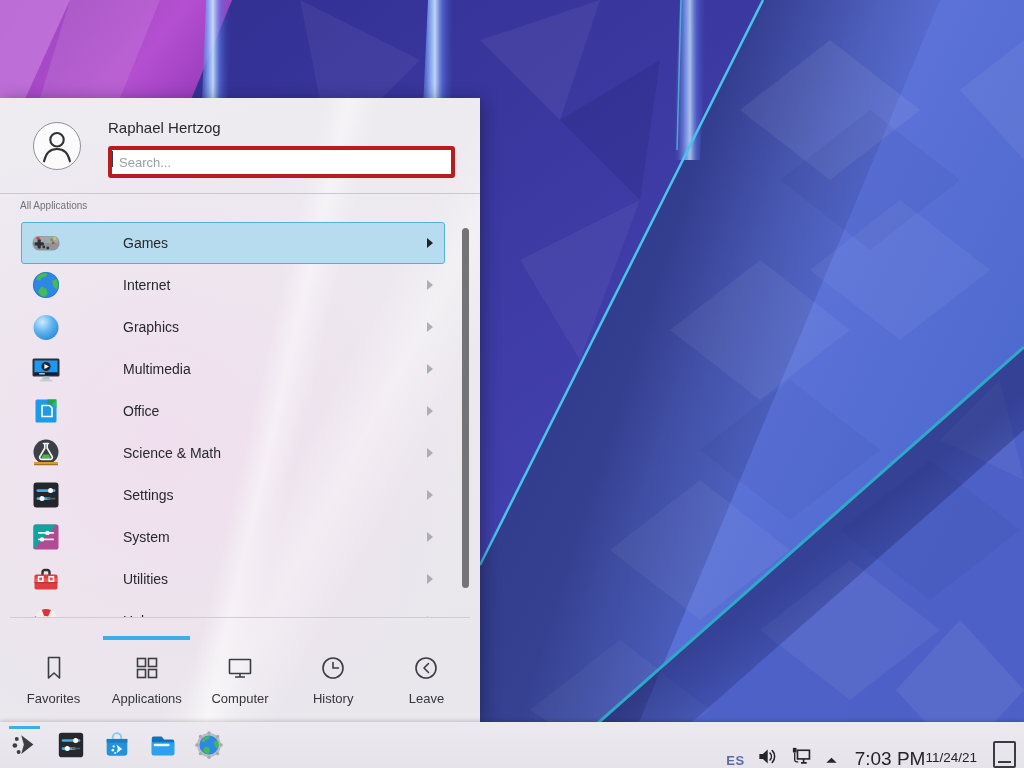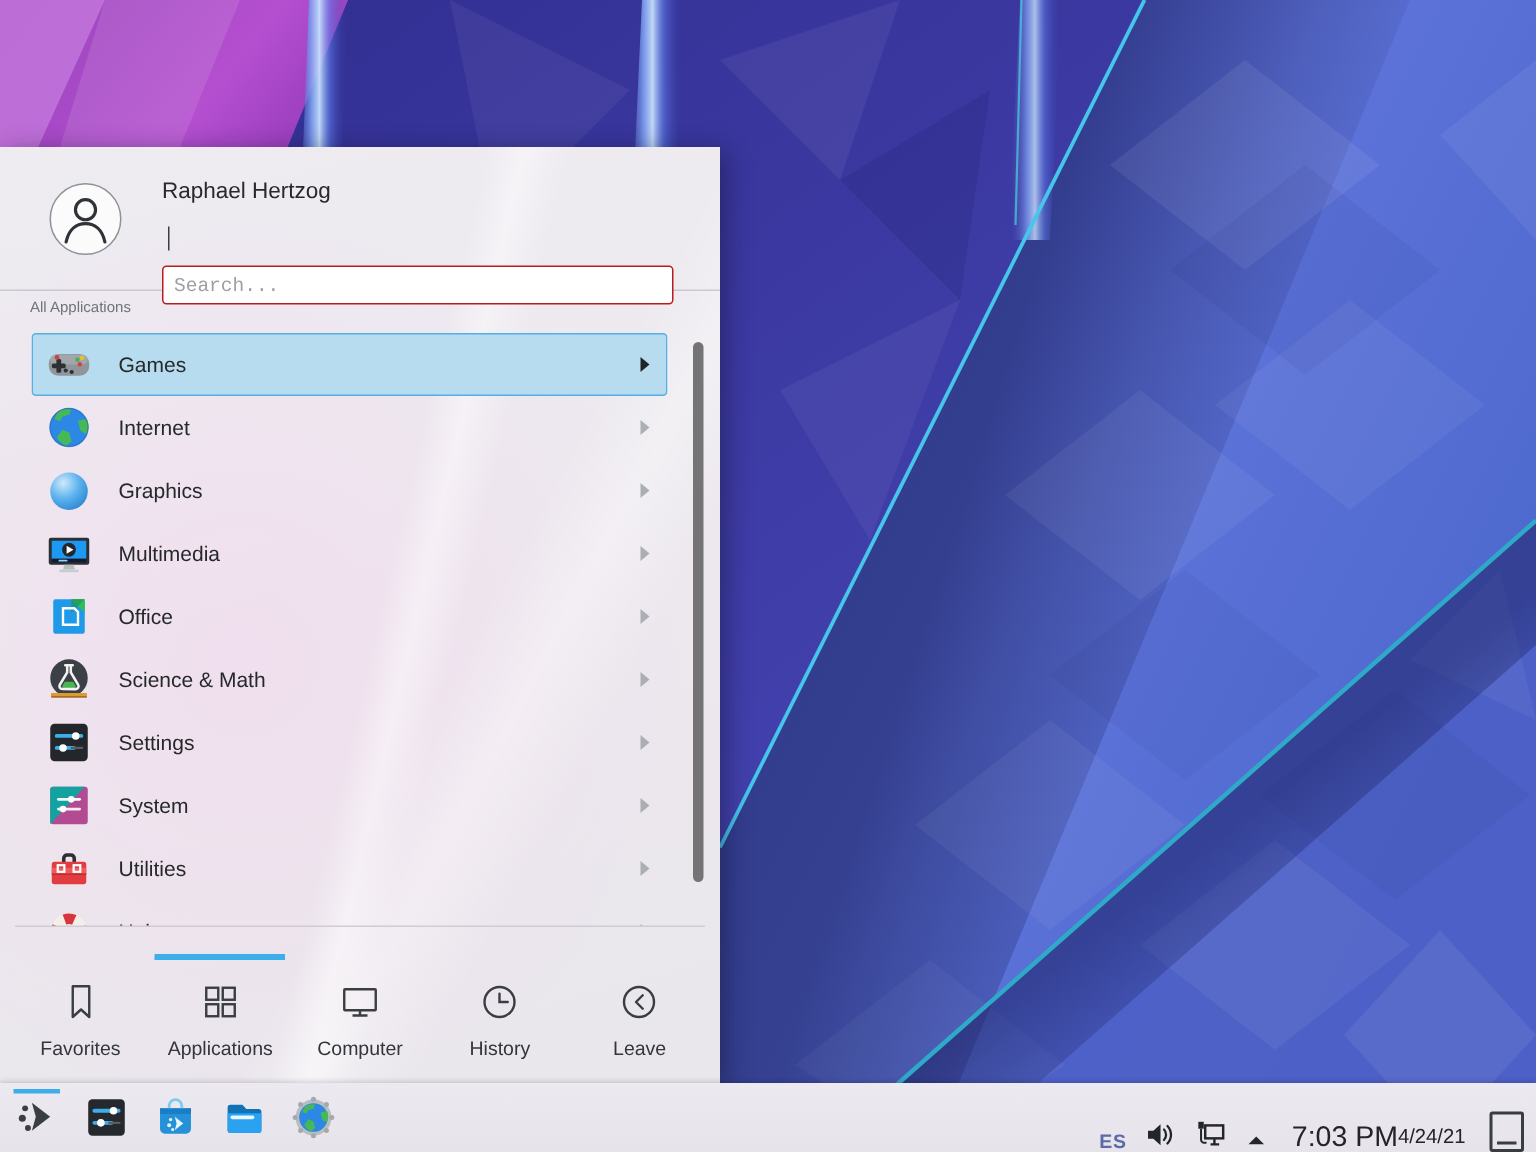--- a/index.html
+++ b/index.html
@@ -27,30 +27,30 @@
   .launcher > *{position:absolute;z-index:2;}
   .launcher-header{left:0;top:0;width:480px;height:95px;border-bottom:1px solid #cbc8cf;padding-left:36px;}
   .avatar{
     position:absolute;left:33px;top:24px;width:48px;height:48px;border-radius:50%;
     border:1px solid #8f9296;background:#fbfbfc;box-sizing:border-box;
   }
   .avatar svg{width:100%;height:100%;}
   .username{position:absolute;left:108px;top:21px;font-size:15px;color:#27292c;}
   .search-input{
     position:absolute;left:108px;top:48px;width:332px;height:24px;
-    border:1px solid #b91c1c;border-radius:3px;background:#fff;
-    font-family:Liberation Mono, monospace;font-size:13px;color:#2a2d30;padding:0 0 0 7px;outline:none;margin-top:31px;
+    border:4px solid #b91c1c;border-radius:3px;background:#fff;
+    font-family:Liberation Sans, sans-serif;font-size:13px;color:#2a2d30;padding:0 0 0 7px;outline:none;
   }
   .search-input::placeholder{color:#9ca0a4;}
   .text-caret{position:absolute;left:112px;top:53px;width:1px;height:16px;background:#3a3d41;}
   .section-label{left:20px;top:102px;font-size:10px;color:#707378;}
   .menu-list{left:21px;top:124px;width:424px;height:396px;overflow:hidden;}
   .menu-item{
     height:42px;display:flex;align-items:center;box-sizing:border-box;
-    padding:0 11px 0 8px;border:1px solid transparent;border-radius:3px;
+    padding:0 11px 0 8px;border:1px solid transparent;border-radius:3px;gap:44px;
   }
   .menu-item.selected{background:#b7dcef;border-color:#53b0e1;}
   .mi-icon{width:32px;height:32px;margin-right:17px;flex:none;}
   .mi-icon svg{width:32px;height:32px;display:block;}
   .mi-label{font-size:14px;color:#26292c;}
   .mi-arrow{
     margin-left:auto;width:0;height:0;flex:none;
     border-left:6px solid #abaeb2;border-top:5px solid transparent;border-bottom:5px solid transparent;
   }
   .menu-item.selected .mi-arrow{border-left-color:#212427;}
@@ -470,17 +470,17 @@
         <path d="M4.9 7.8v7.6a2.2 2.2 0 002.2 2.2h1.6" fill="none" stroke="#232629" stroke-width="1.4"></path>
       </svg>
     </span>
     <span class="tray-caret">
       <svg viewBox="0 0 16 16">
           <path d="M2.5 10.5L8 5l5.5 5.5z" fill="#232629"></path>
         </svg>
     </span>
     <div class="clock">
       <span class="time">7:03 PM</span>
-      <span class="date">4/24/21</span>
+      <span class="date">11/24/21</span>
     </div>
     <div class="show-desktop"></div>
   </div>
 </div>
 
 </body></html>

